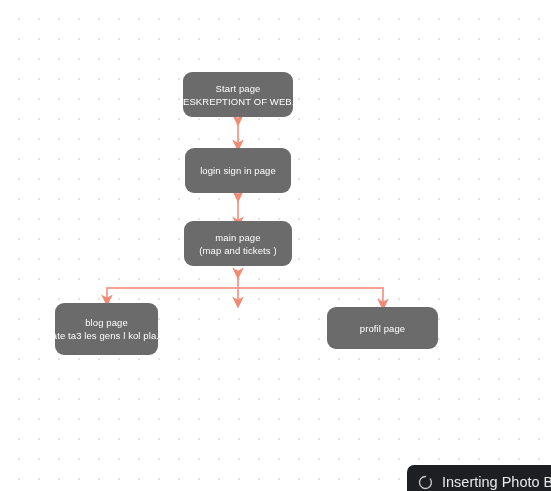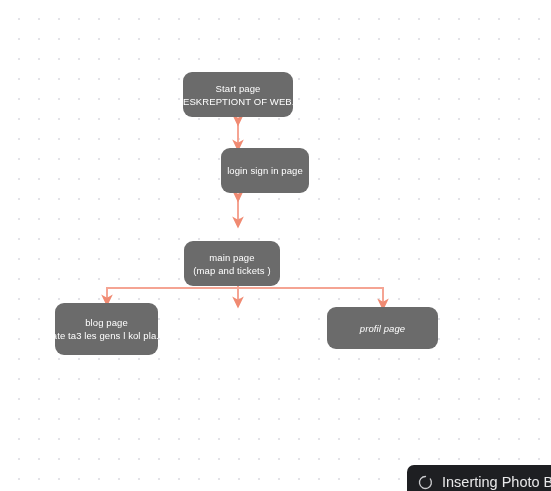--- a/index.html
+++ b/index.html
@@ -37,25 +37,25 @@
     letter-spacing: 0.1px;
     padding: 4px 14px;
     white-space: nowrap;
     overflow: hidden;
   }
   .node .line {
     display: block;
   }
 
   #node-start   { left: 183px; top: 72px;  width: 110px; height: 45px; }
-  #node-login   { left: 185px; top: 148px; width: 88px; height: 45px; margin-left: 36px; }
-  #node-main    { left: 184px; top: 241px; width: 96px; height: 45px; }
+  #node-login   { left: 185px; top: 148px; width: 106px; height: 45px; }
+  #node-main    { left: 184px; top: 221px; width: 108px; height: 45px; }
   #node-blog    { left: 55px;  top: 303px; width: 103px; height: 52px; }
   #node-reserve { left: 184px; top: 305px; width: 108px; height: 45px; }
-  #node-profil  { left: 327px; top: 307px; width: 111px; height: 42px; font-style: italic; }
+  #node-profil  { left: 327px; top: 307px; width: 111px; height: 42px; }
 
   
   #connectors {
     position: absolute;
     left: 0;
     top: 0;
     width: 551px;
     height: 491px;
     pointer-events: none;
   }

